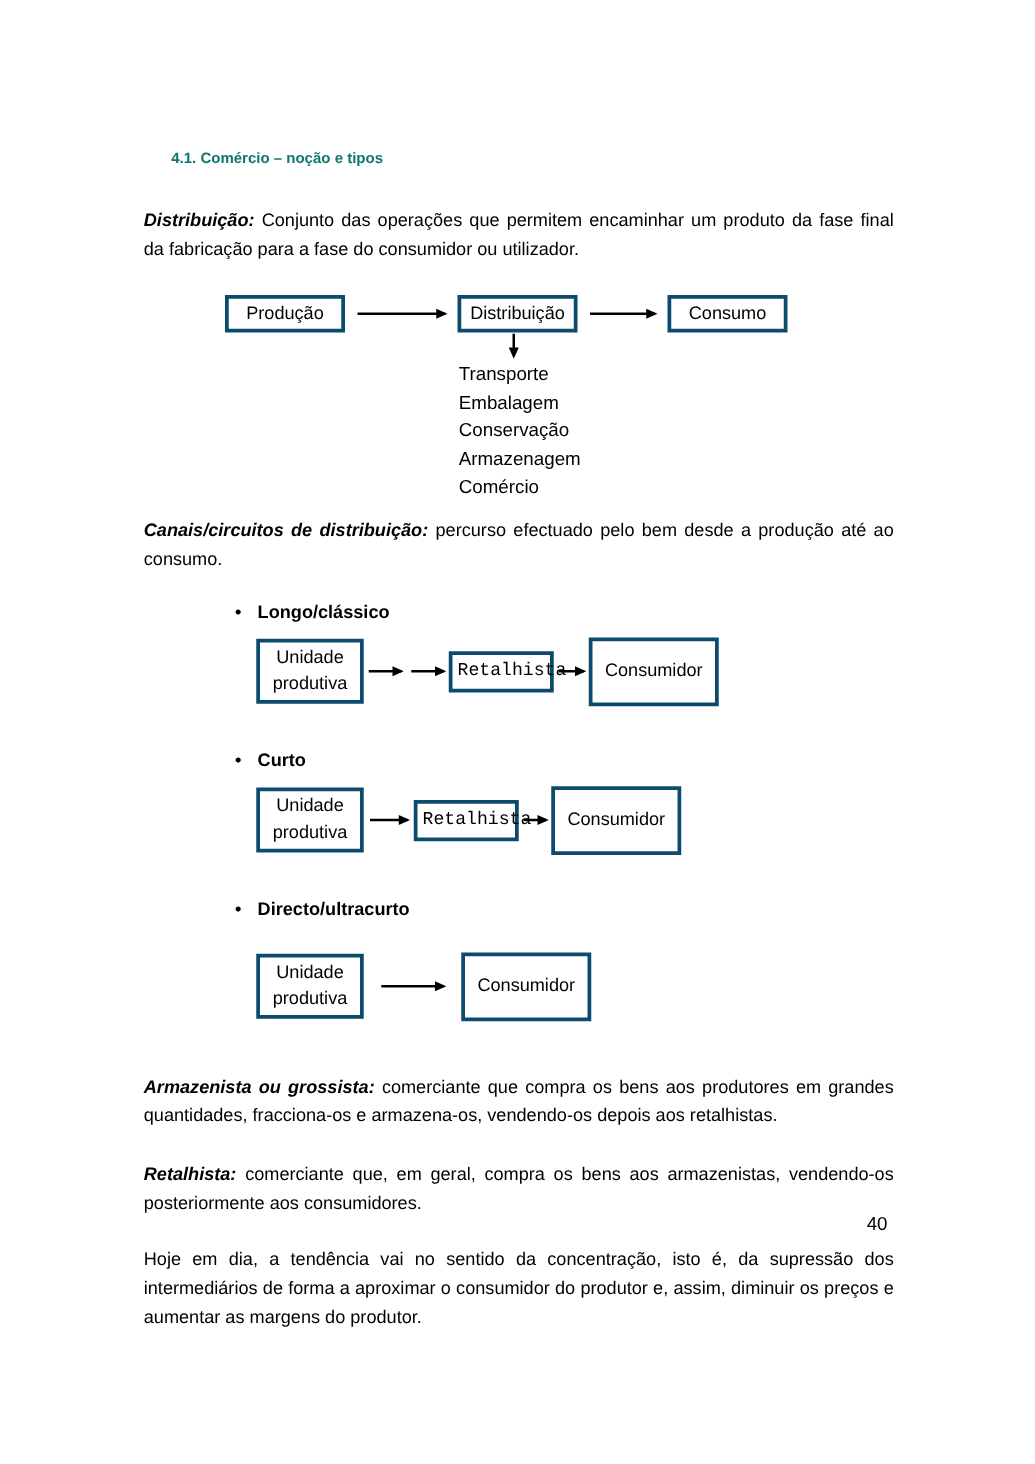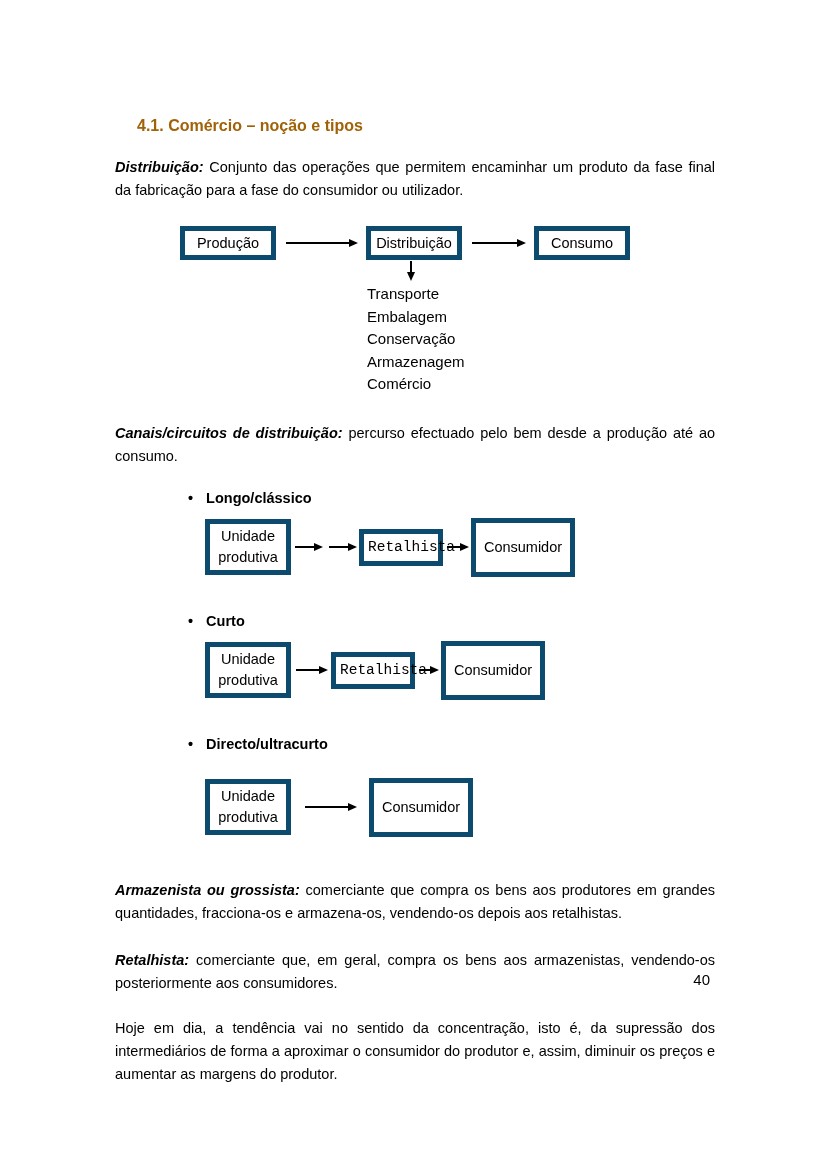--- a/index.html
+++ b/index.html
@@ -11,37 +11,37 @@
     width: 828px;
     height: 1171px;
     margin: 0 auto;
     background: #ffffff;
     padding: 116px 113px 0 115px;
     overflow: hidden;
   }
 
   .heading {
     margin-left: 22px;
-    font-size: 16px;
+    font-size: 12px;
     line-height: 20px;
     font-weight: bold;
-    color: #a16207;
+    color: #0f766e;
   }
 
   .para {
     font-size: 14.5px;
     line-height: 23px;
     text-align: justify;
   }
   .term { font-weight: bold; font-style: italic; }
 
   
   .box {
     flex: none;
-    border: 5px solid #0c4a6e;
+    border: 3px solid #0c4a6e;
     background: #fff;
     text-align: center;
     font-size: 14.5px;
     line-height: 21px;
     padding: 2px 4px;
   }
   .w1  { width: 96px;  line-height: 20px; }
   .w-up  { width: 86px; }
   .w-arm { width: 108px; }
   .w-ret { width: 84px; padding: 3px 4px; font-family: Liberation Mono, monospace; }
@@ -115,21 +115,21 @@
     font-size: 15px;
   }
 </style>
 </head>
 <body>
 
 <div class="page">
 
   <h1 class="heading">4.1. Comércio – noção e tipos</h1>
 
-  <p class="para" style="margin-top:20px;">
+  <p class="para" style="margin-top:30px;">
     <span class="term">Distribuição:</span>
     <span>Conjunto das operações que permitem encaminhar um produto da fase final da fabricação para a fase do consumidor ou utilizador.</span>
   </p>
 
   <div class="diag1">
     <div class="diag1-row">
       <div class="box w1">Produção</div>
       <span class="h-arrow a1"></span>
       <div class="box w1">Distribuição</div>
       <span class="h-arrow a2"></span>
@@ -138,21 +138,21 @@
     <span class="v-arrow"></span>
     <div class="activities">
       <div>Transporte</div>
       <div>Embalagem</div>
       <div>Conservação</div>
       <div>Armazenagem</div>
       <div>Comércio</div>
     </div>
   </div>
 
-  <p class="para" style="margin-top:26px;">
+  <p class="para" style="margin-top:12px;">
     <span class="term">Canais/circuitos de distribuição:</span>
     <span>percurso efectuado pelo bem desde a produção até ao consumo.</span>
   </p>
 
   <div>
     <div class="bullet-line" style="margin-top:20px;">
       <span class="bullet">•</span>
       <span class="bullet-label">Longo/clássico</span>
     </div>
     <div class="chan-row">

